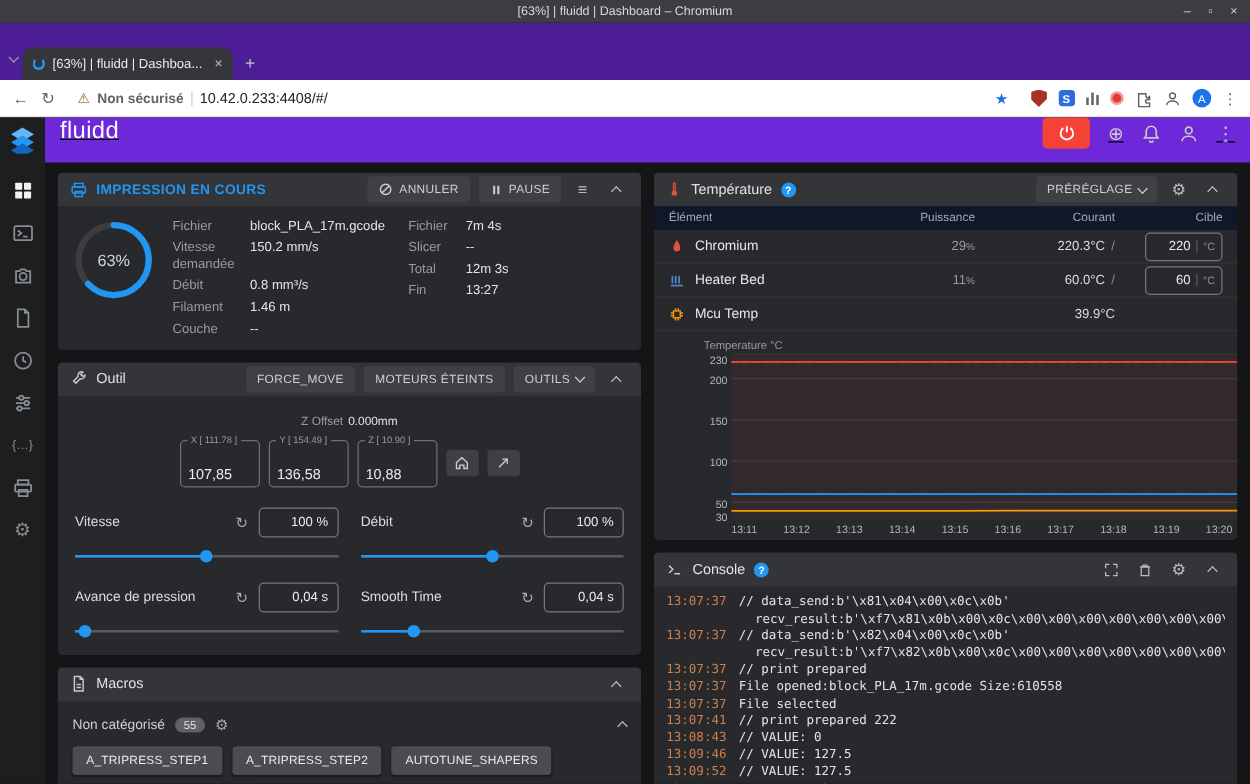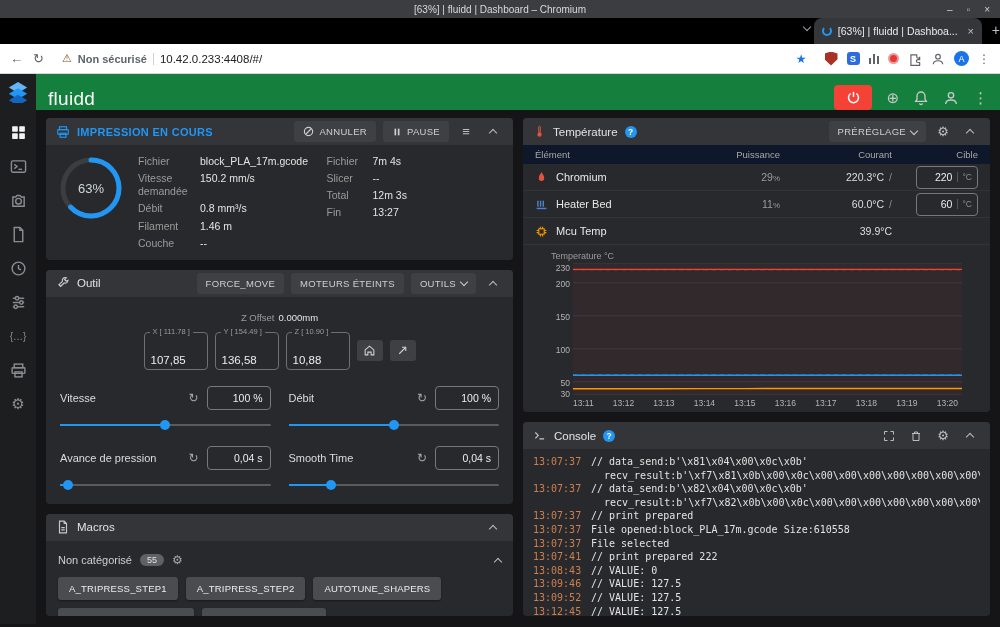--- a/index.html
+++ b/index.html
@@ -5,21 +5,21 @@
   * { margin:0; padding:0; box-sizing:border-box; }
   html,body { width:1000px; height:627px; overflow:hidden; background:#151517;
     font-family:"Liberation Sans", sans-serif; -webkit-font-smoothing:antialiased; }
   svg { display:block; }
   button { font-family:inherit; border:none; cursor:pointer; }
 
   
   .titlebar { height:18px; background:#3b3d40; display:flex; align-items:center; color:#d9d9d9; font-size:10px; position:relative; }
   .titlebar .wtitle { position:absolute; left:0; right:0; text-align:center; }
   .win-controls { margin-left:auto; display:flex; gap:14px; padding-right:10px; z-index:2; font-size:10px; color:#cfcfcf; }
-  .tabstrip { height:26px; background:#000000; display:flex; align-items:flex-end; padding-left:6px;justify-content:flex-end; }
+  .tabstrip { height:46px; background:#4c1d95; display:flex; align-items:flex-end; padding-left:6px; }
   .tab-search { color:#9aa0a6; margin:0 4px 8px 2px; }
   .tab { height:26px; width:168px; background:#35363a; border-radius:8px 8px 0 0; display:flex; align-items:center; padding:0 8px; gap:6px; color:#e8eaed; font-size:10.5px; }
   .tab-favicon { width:10px; height:10px; border:2px solid #2196f3; border-top-color:transparent; border-radius:50%; }
   .tab-title { flex:1; white-space:nowrap; overflow:hidden; }
   .tab-close { color:#bdc1c6; font-size:11px; }
   .newtab { color:#bdc1c6; font-size:14px; margin:0 0 6px 10px; }
   .toolbar { height:30px; background:#ffffff; border-bottom:1px solid #d7d7d7; display:flex; align-items:center; padding:0 10px; gap:10px; }
   .nav-ico { color:#5f6368; font-size:13px; }
   .urlbox { flex:1; height:22px; display:flex; align-items:center; gap:6px; padding:0 8px; border-radius:11px; background:#ffffff; }
   .warn { color:#80571e; font-size:11px; }
@@ -37,21 +37,21 @@
   .kebab { color:#5f6368; font-size:12px; }
 
   
   .app { height:550px; display:flex; background:#151517; }
   .sidebar { width:36px; background:#1d1e20; display:flex; flex-direction:column; align-items:center; flex-shrink:0; }
   .logo { width:36px; height:36px; display:flex; align-items:center; justify-content:center; }
   .nav { display:flex; flex-direction:column; gap:14px; margin-top:12px; align-items:center; }
   .nav-item { color:#8a8d90; width:20px; height:20px; display:flex; align-items:center; justify-content:center; }
   .nav-item.active { color:#f2f2f2; }
   .main { flex:1; display:flex; flex-direction:column; min-width:0; }
-  .appbar { height:36px; background:#15803d; display:flex; align-items:flex-end; padding:0 12px; flex-shrink:0; }
+  .appbar { height:36px; background:#6d28d9; display:flex; align-items:flex-start; padding:0 12px; flex-shrink:0;text-decoration:underline; }
   .appbar .brand { color:#fafafa; font-size:19px; font-weight:300; letter-spacing:.3px; }
   .appbar-right { margin-left:auto; display:flex; align-items:center; gap:14px; color:#c9c9c9; }
   .estop { background:#f44336; color:#fff; border-radius:4px; width:38px; height:25px; display:flex; align-items:center; justify-content:center; }
   .icon-glyph { font-size:15px; color:#c9c9c9; }
 
   .content { flex:1; display:flex; gap:10px; padding:8px 10px; overflow:hidden; min-height:0; }
   .col { flex:1 1 0; display:flex; flex-direction:column; gap:10px; min-width:0; overflow:hidden; }
 
   
   .panel { background:#28292c; border-radius:4px; overflow:hidden; display:flex; flex-direction:column; flex-shrink:0; }
@@ -119,21 +119,21 @@
   .temp-hrow .c3,.temp-row .c3 { text-align:right; }
   .temp-row { height:27px; border-bottom:1px solid rgba(255,255,255,.05); }
   .temp-name { display:flex; align-items:center; gap:8px; color:#e8e8e8; font-size:11px; }
   .temp-power { color:#9b9b9b; }
   .temp-power .pc { font-size:8px; }
   .temp-cur { color:#dedede; white-space:nowrap; }
   .temp-cur .slash { color:#8a8a8a; margin-left:5px; }
   .temp-input { border:1px solid #77787c; border-radius:4px; height:23px; display:inline-flex; align-items:center; justify-content:flex-end; width:62px; padding:0 5px; margin-left:auto; }
   .temp-input .tv { color:#ececec; font-size:10.5px; }
   .temp-input .tu { color:#8f8f8f; font-size:8.5px; border-left:1px solid #55565a; padding-left:4px; margin-left:5px; }
-  .chart-wrap { padding:6px 28px 4px; }
+  .chart-wrap { padding:6px 0 4px;margin-left:40px; }
   .chart-title { color:#9b9b9b; font-size:9px; margin-bottom:2px; }
   .chart-grid { display:flex; }
   .ylabels { position:relative; width:22px; flex-shrink:0; }
   .ylab { position:absolute; right:3px; transform:translateY(-40%); color:#b5b5b5; font-size:8.5px; }
   .plot { flex:1; position:relative; height:132px; }
   .xlabels { display:flex; justify-content:space-between; margin-left:22px; padding:3px 4px 0 0; color:#b5b5b5; font-size:8.5px; }
 
   
   .console-panel { flex:1; min-height:0; }
   .console-body { padding:6px 10px; font-family:"DejaVu Sans Mono", monospace; font-size:10px; line-height:13.6px; overflow:hidden; flex:1; }

